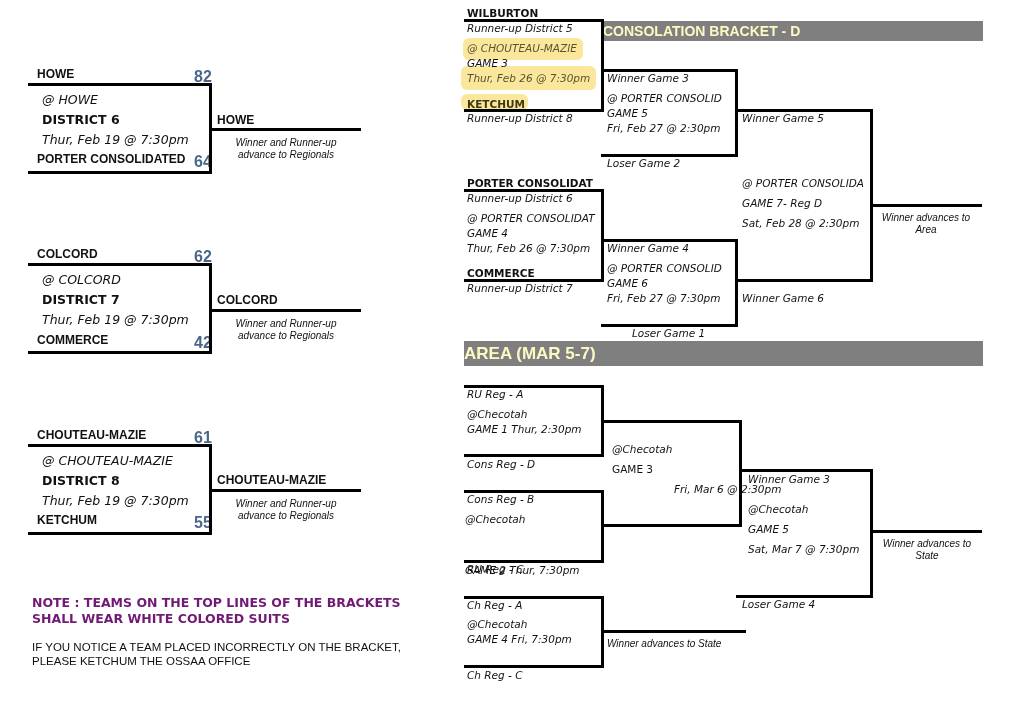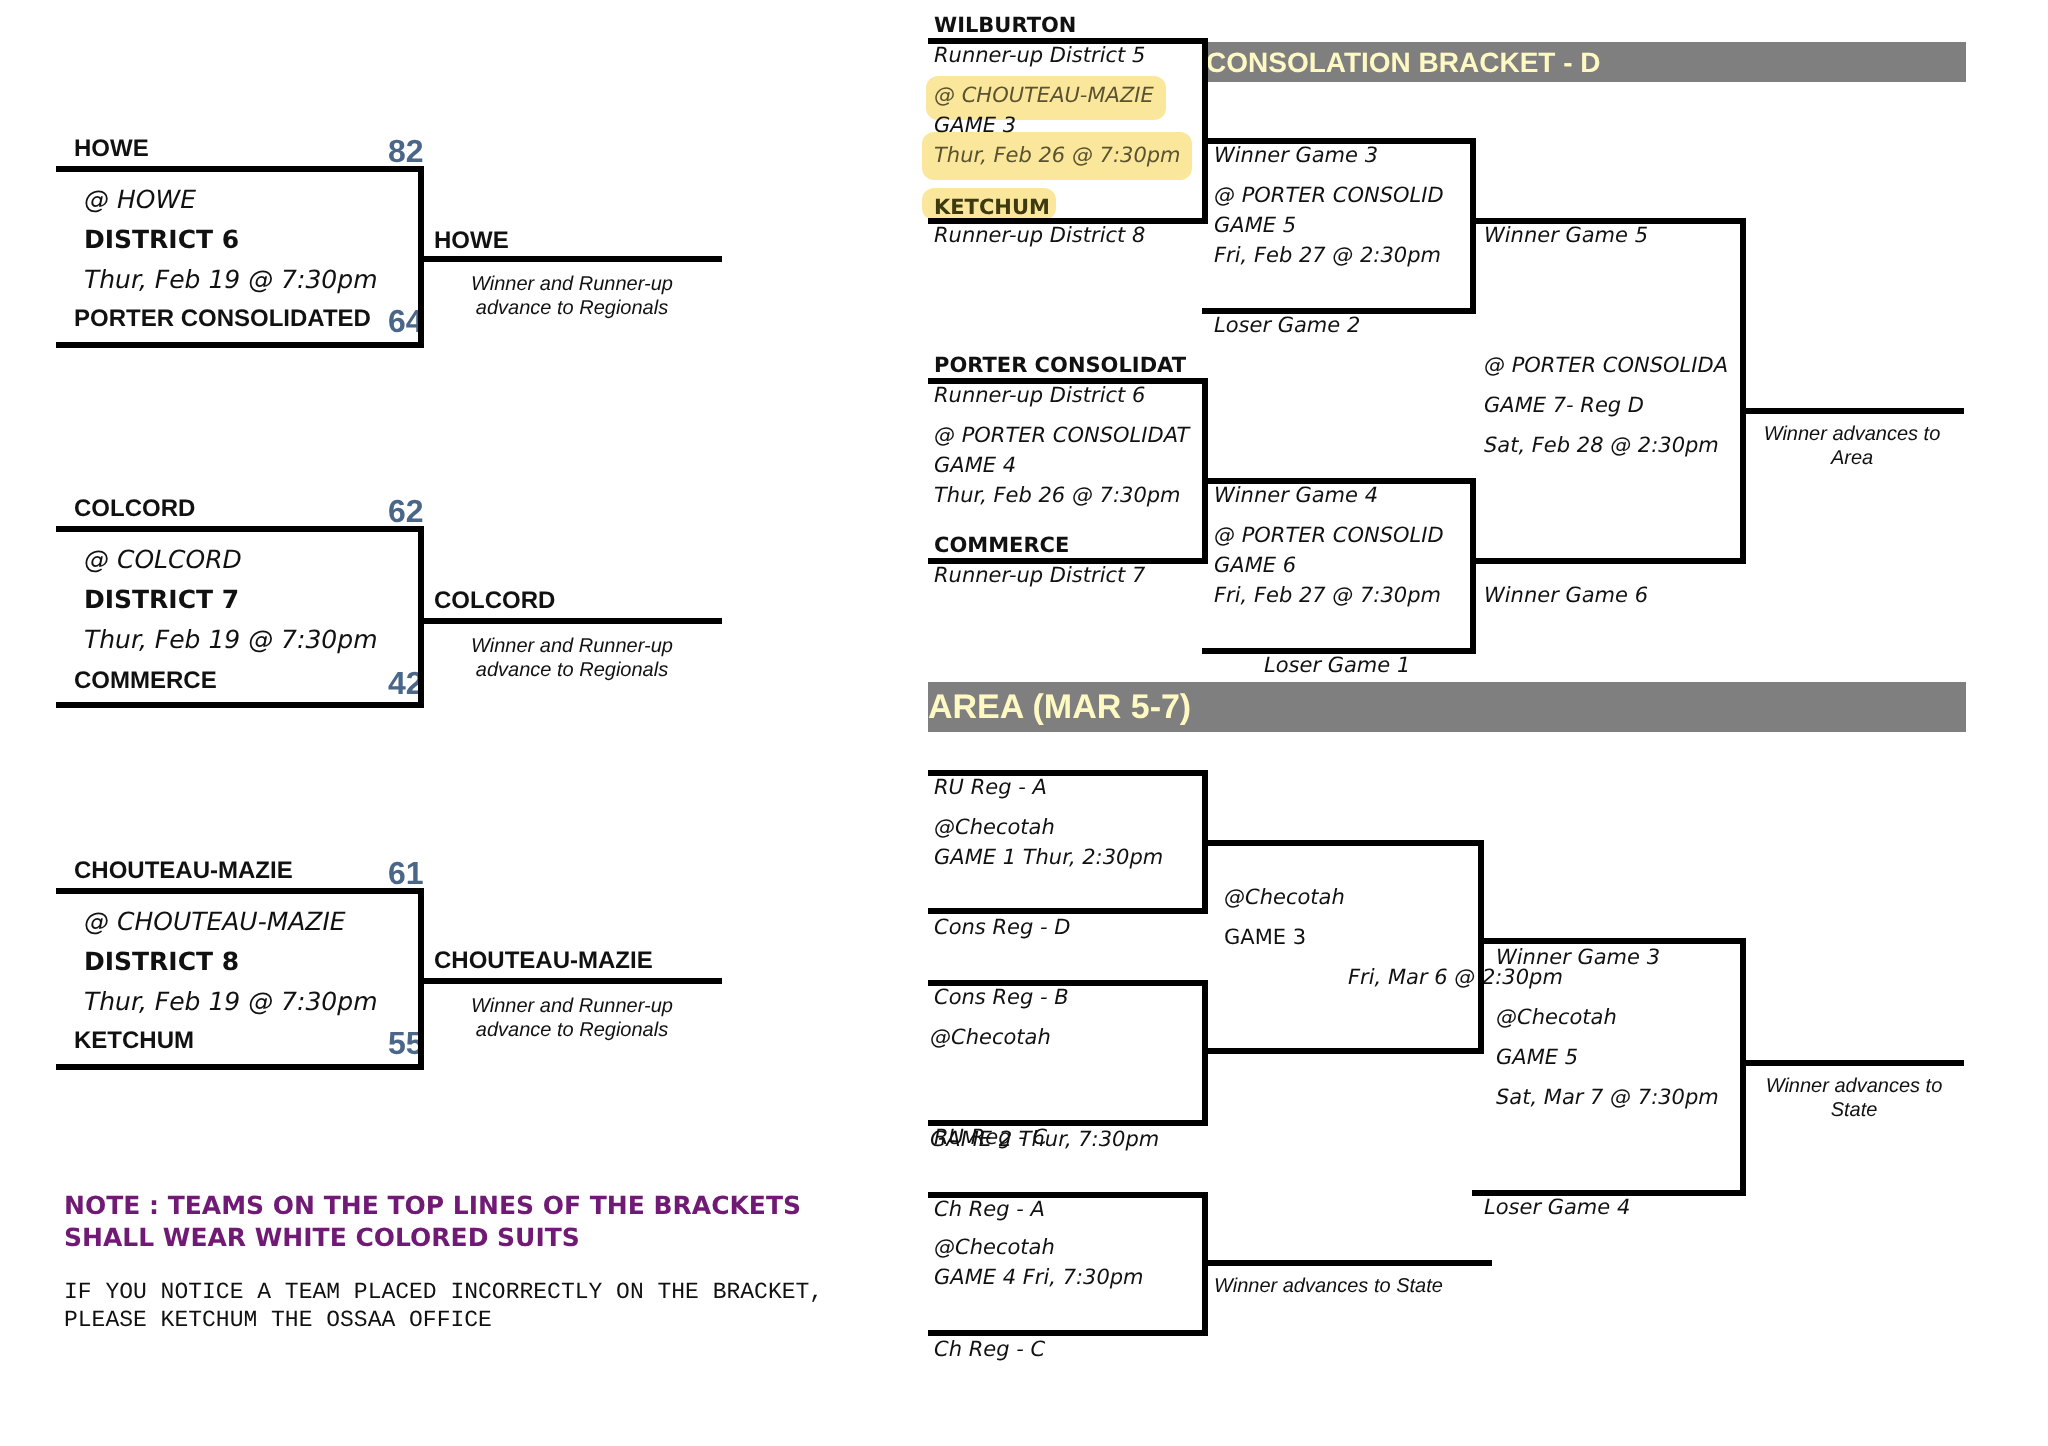--- a/index.html
+++ b/index.html
@@ -13,21 +13,21 @@
   .dist { font-family: "DejaVu Sans", sans-serif; font-weight: bold; font-size: 12.5px; }
   .when { font-family: "DejaVu Sans", sans-serif; font-style: italic; font-size: 12.5px; }
   .adv { font-family: "Liberation Sans", sans-serif; font-style: italic; font-size: 10px; text-align: center; line-height: 12px; }
   .winner { font-family: "Liberation Sans", sans-serif; font-weight: bold; font-size: 12px; }
   .rtxt { font-family: "DejaVu Sans", sans-serif; font-style: italic; font-size: 10.5px; }
   .rtxt-n { font-family: "DejaVu Sans", sans-serif; font-size: 10.5px; }
   .rteam { font-family: "DejaVu Sans", sans-serif; font-weight: bold; font-size: 10.5px; }
   .banner { position: absolute; background: #7f7f7f; color: #fef9c3; font-family: "Liberation Sans", sans-serif; font-weight: bold; }
   .hl { position: absolute; background: #f9e38a; opacity: 0.85; border-radius: 6px; }
   .note-red { font-family: "DejaVu Sans", sans-serif; font-weight: bold; font-size: 12.5px; color: #701a75; line-height: 16px; }
-  .note-black { font-family: Liberation Mono, monospace; font-size: 11.5px; color: #111; line-height: 14px; }
+  .note-black { font-family: Liberation Sans, sans-serif; font-size: 11.5px; color: #111; line-height: 14px; }
 </style>
 </head>
 <body>
 
 <div>
   <div class="abs team" style="left:37px;top:67px;">HOWE</div>
   <div class="abs score" style="left:194px;top:68px;">82</div>
   <div class="line-h" style="left:28px;top:83px;width:184px;"></div>
   <div class="abs site" style="left:42px;top:92px;">@ HOWE</div>
   <div class="abs dist" style="left:42px;top:112px;">DISTRICT 6</div>

